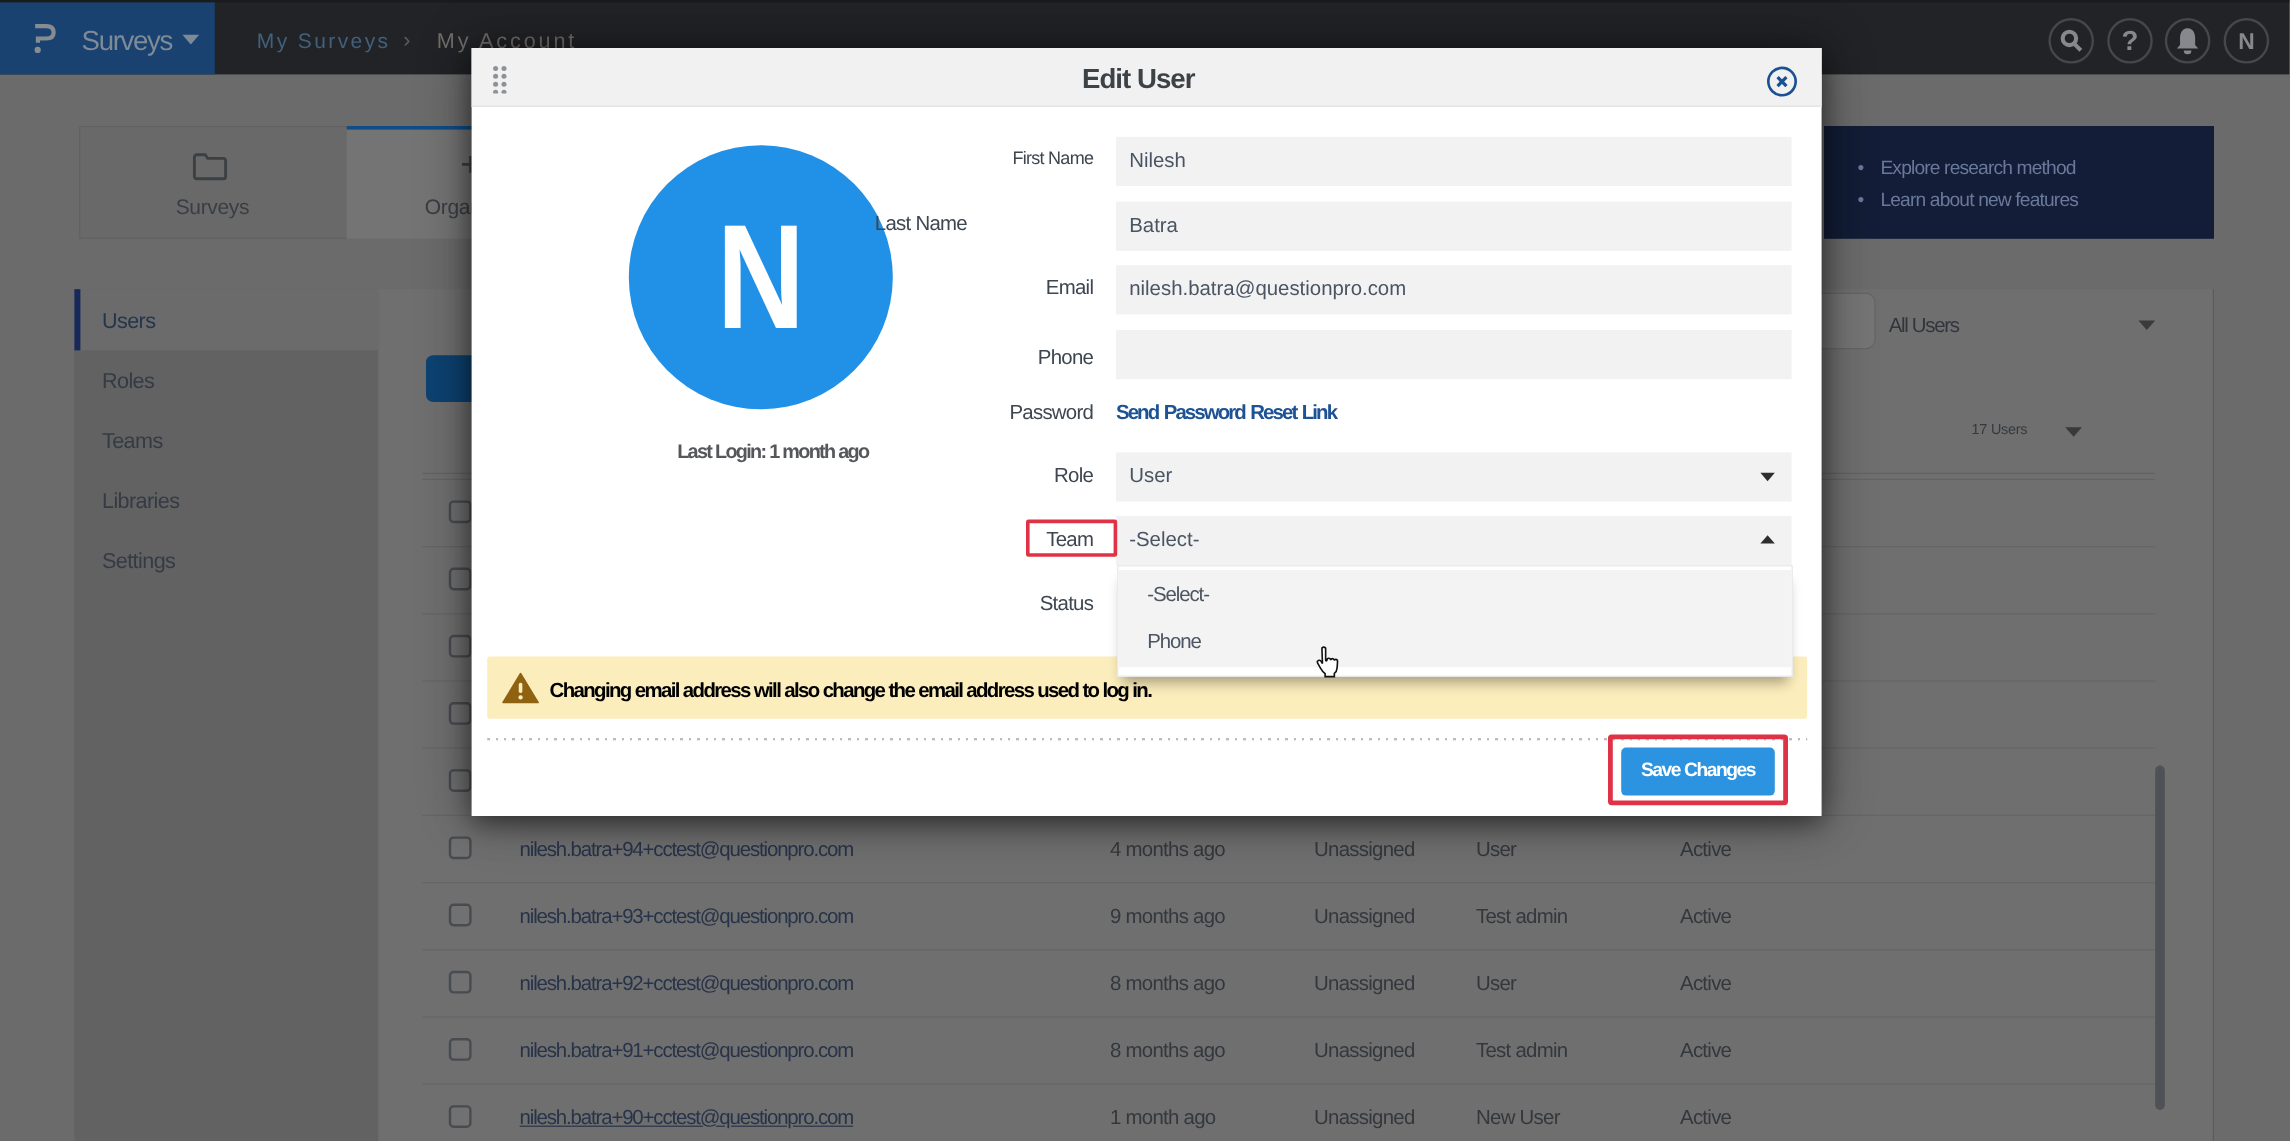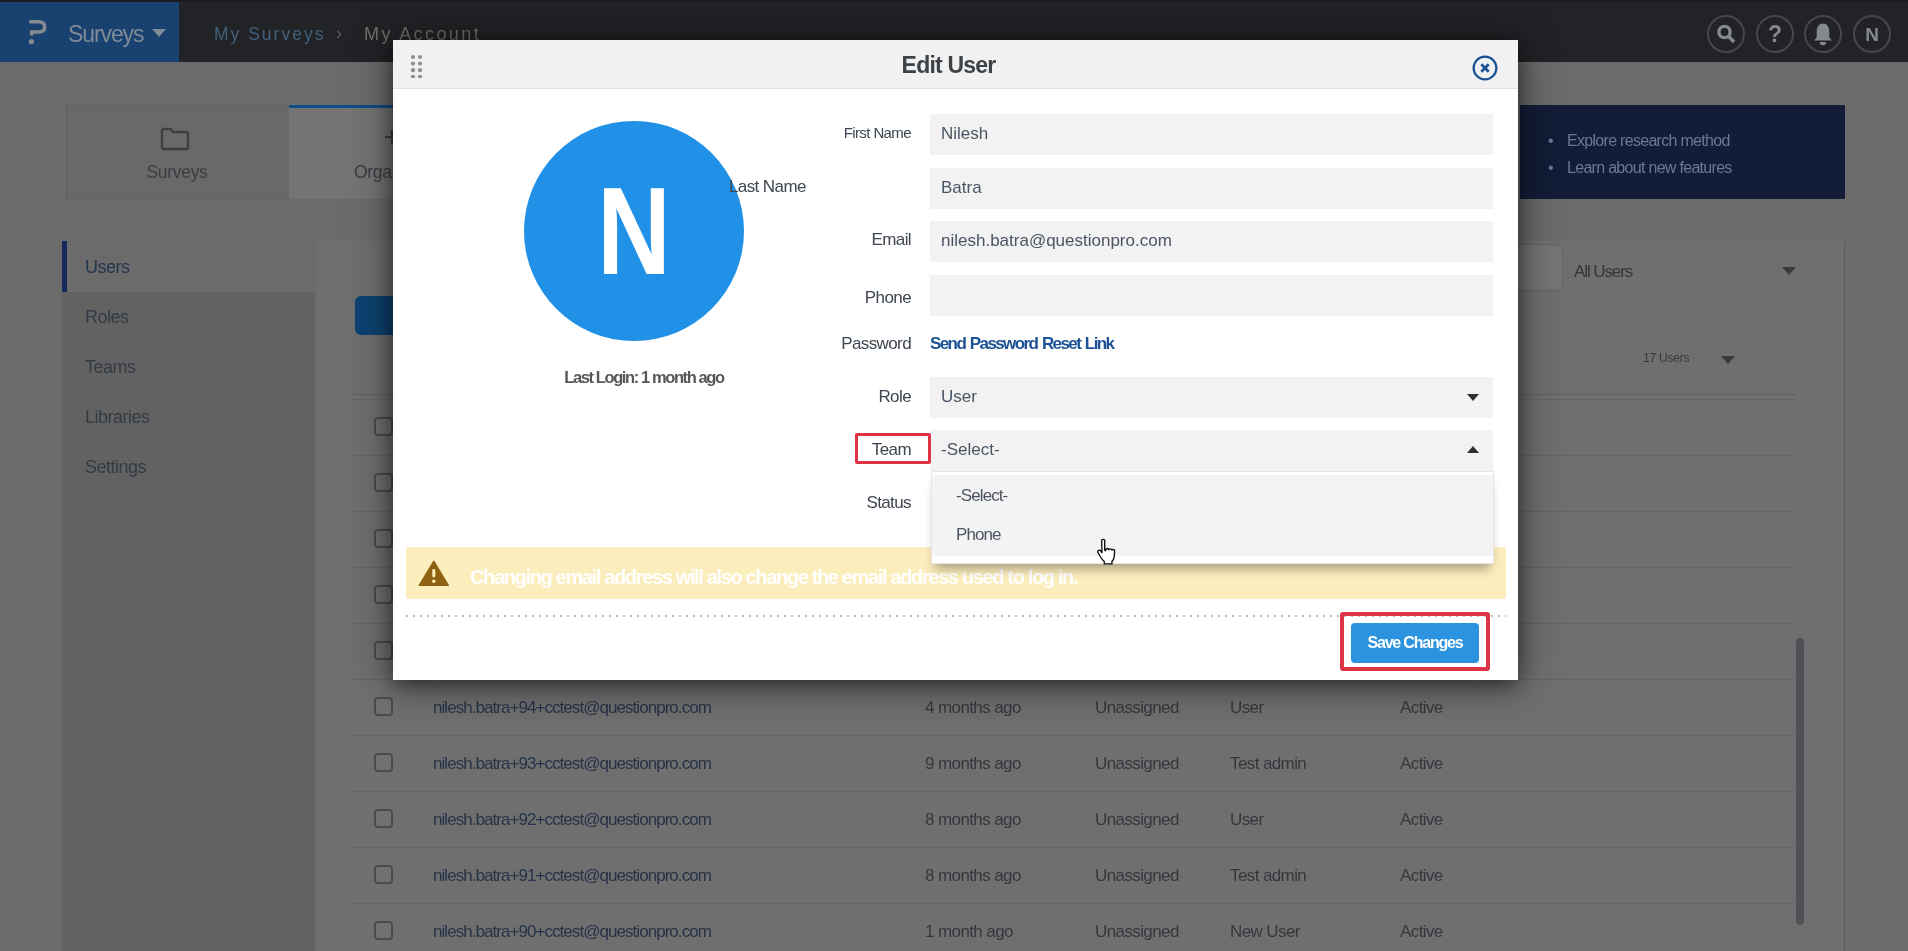--- a/index.html
+++ b/index.html
@@ -141,21 +141,21 @@
       <div class="abs" style="left:1400px;top:810px;font-size:17px;color:#34383d;letter-spacing:-0.6px;">Active</div>
       <div class="abs" style="left:352px;top:791px;width:1444px;height:1px;background:#656565;"></div>
       <div class="abs" style="left:374px;top:865px;width:19px;height:19px;border:2px solid #484c50;border-radius:4px;background:#717171;"></div>
       <div class="abs" style="left:433px;top:866px;font-size:17px;color:#273349;letter-spacing:-0.95px;">nilesh.batra+91+cctest@questionpro.com</div>
       <div class="abs" style="left:925px;top:866px;font-size:17px;color:#34383d;letter-spacing:-0.6px;">8 months ago</div>
       <div class="abs" style="left:1095px;top:866px;font-size:17px;color:#34383d;letter-spacing:-0.6px;">Unassigned</div>
       <div class="abs" style="left:1230px;top:866px;font-size:17px;color:#34383d;letter-spacing:-0.6px;">Test admin</div>
       <div class="abs" style="left:1400px;top:866px;font-size:17px;color:#34383d;letter-spacing:-0.6px;">Active</div>
       <div class="abs" style="left:352px;top:847px;width:1444px;height:1px;background:#656565;"></div>
       <div class="abs" style="left:374px;top:921px;width:19px;height:19px;border:2px solid #484c50;border-radius:4px;background:#717171;"></div>
-      <div class="abs" style="left:433px;top:922px;font-size:17px;color:#273349;letter-spacing:-0.95px;">nilesh.batra+90+cctest@questionpro.com</div>
+      <div class="abs" style="left:433px;top:922px;font-size:17px;color:#273349;letter-spacing:-0.95px;text-decoration:underline;">nilesh.batra+90+cctest@questionpro.com</div>
       <div class="abs" style="left:925px;top:922px;font-size:17px;color:#34383d;letter-spacing:-0.6px;">1 month ago</div>
       <div class="abs" style="left:1095px;top:922px;font-size:17px;color:#34383d;letter-spacing:-0.6px;">Unassigned</div>
       <div class="abs" style="left:1230px;top:922px;font-size:17px;color:#34383d;letter-spacing:-0.6px;">New User</div>
       <div class="abs" style="left:1400px;top:922px;font-size:17px;color:#34383d;letter-spacing:-0.6px;">Active</div>
       <div class="abs" style="left:352px;top:903px;width:1444px;height:1px;background:#656565;"></div>
     </div>
 
   <div class="abs" style="left:1796px;top:638px;width:8px;height:287px;background:#4e5155;border-radius:4px;"></div>
 
   <div class="abs" style="left:393px;top:40px;width:1125px;height:640px;background:#ffffff;box-shadow:0 5px 22px rgba(0,0,0,0.55), 0 0 45px rgba(0,0,0,0.3);"></div>
@@ -208,21 +208,21 @@
       <div class="abs" style="left:1467px;top:446px;width:0;height:0;border-left:6.5px solid transparent;border-right:6.5px solid transparent;border-bottom:7.5px solid #2e2e2e;"></div>
       <div class="abs" style="left:855px;top:433px;width:76px;height:31px;border:3px solid #e03246;border-radius:2px;"></div>
     </div>
 
   <div class="abs" style="left:406px;top:547px;width:1100px;height:52px;background:#fcedbc;border-radius:2px;"></div>
   <svg class="abs" style="left:418px;top:560px;" width="32" height="27" viewBox="0 0 32 27">
     <path d="M15.8 1.5 L30.3 25.3 L1.3 25.3 Z" fill="#8e6211" stroke="#8e6211" stroke-width="1.5" stroke-linejoin="round"></path>
     <rect x="14.3" y="9" width="3" height="8.5" rx="1.4" fill="#fcedbc"></rect>
     <circle cx="15.8" cy="21.2" r="1.8" fill="#fcedbc"></circle>
   </svg>
-  <div class="abs" style="left:458px;top:566px;font-size:20px;font-weight:bold;color:#ffffff;letter-spacing:-1.35px;margin-left:12px;">Changing email address will also change the email address used to log in.</div>
+  <div class="abs" style="left:458px;top:566px;font-size:17px;font-weight:bold;color:#000000;letter-spacing:-1.35px;">Changing email address will also change the email address used to log in.</div>
 
   <div class="abs" style="left:406px;top:615px;width:1100px;height:2px;background:repeating-linear-gradient(90deg,#bdbdbd 0 2px,transparent 2px 7px);"></div>
 
   <div class="abs" style="left:931px;top:471px;width:563px;height:93px;background:#ffffff;border:1px solid #e6e6e6;box-shadow:0 9px 10px -4px rgba(0,0,0,0.32);"></div>
     <div class="abs" style="left:932px;top:475px;width:561px;height:81px;background:#f3f3f4;"></div>
   <div class="abs" style="left:956px;top:486px;font-size:17px;color:#4c5560;letter-spacing:-0.9px;">-Select-</div>
   <div class="abs" style="left:956px;top:525px;font-size:17px;color:#4c5560;letter-spacing:-0.9px;">Phone</div>
 
   <svg class="abs" style="left:1094px;top:538px;" width="24" height="28" viewBox="0 0 24 28">
     <path d="M7.6 2.1 q1.5 -1.6 3.1 0 l0 10 q0.1 0.6 0.55 0.6 q0.45 0 0.55 -0.6 q0 -1.6 1.5 -1.6 q1.5 0 1.6 1.6 q0.2 -1.2 1.5 -1.2 q1.3 0 1.5 1.5 q0.3 -0.9 1.3 -0.9 q1.5 0 1.4 2.1 l-0.35 5.0 q-0.2 3.1 -2.3 4.6 l0 2.7 -7.7 0 0 -2.5 q-2.3 -1.9 -4 -4.9 l-2.2 -3.9 q-0.9 -1.5 0.65 -2.2 q1.4 -0.6 2.4 1.0 l0.95 1.6 z" fill="#fff" stroke="#111" stroke-width="1.35"></path>

